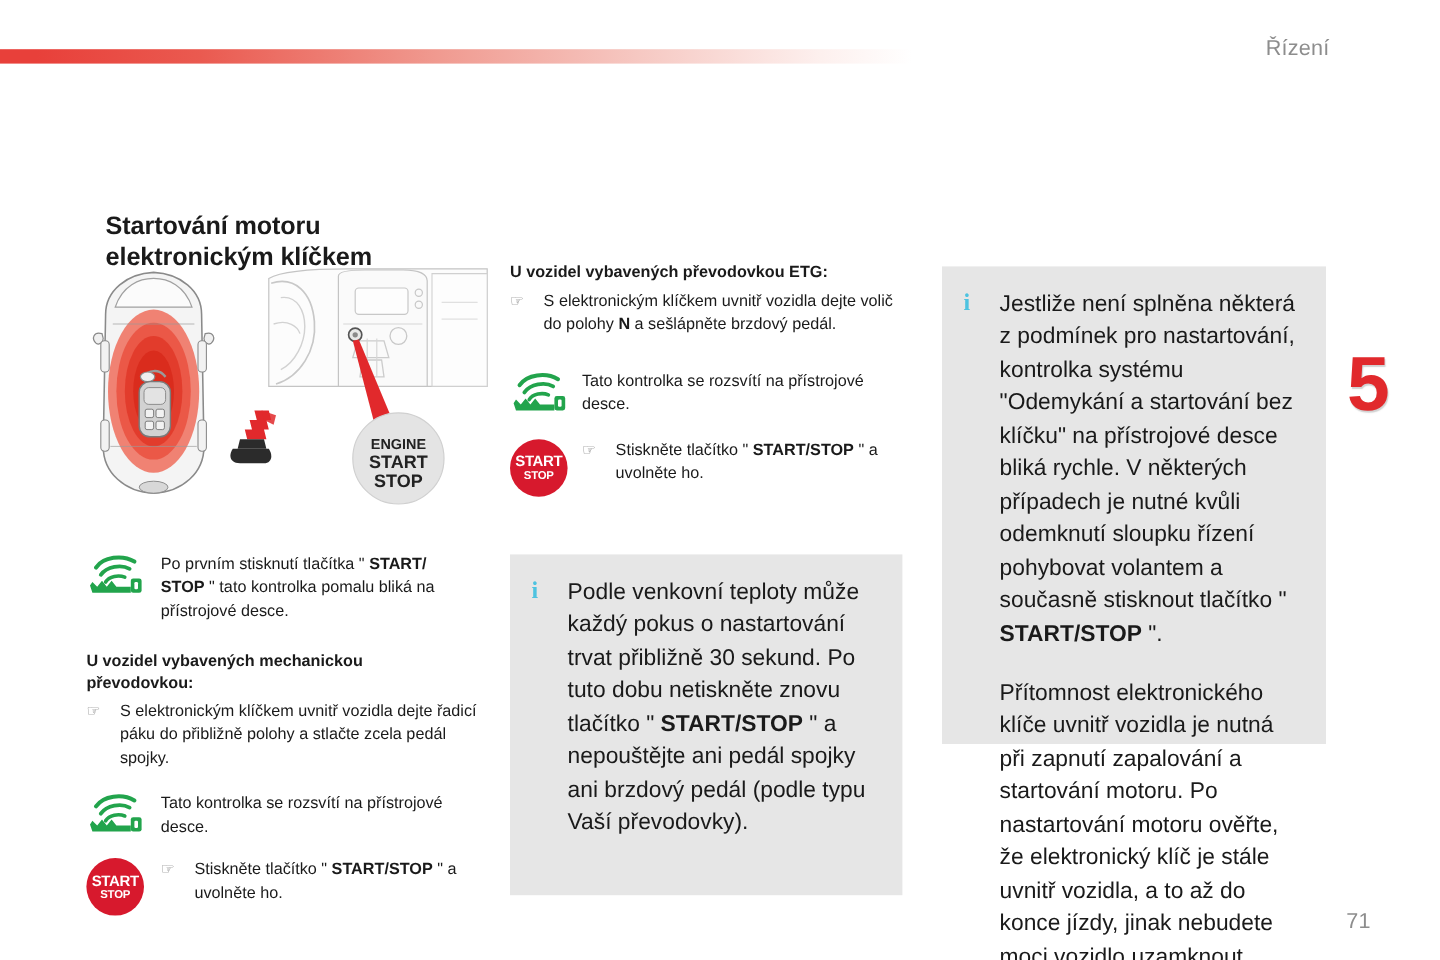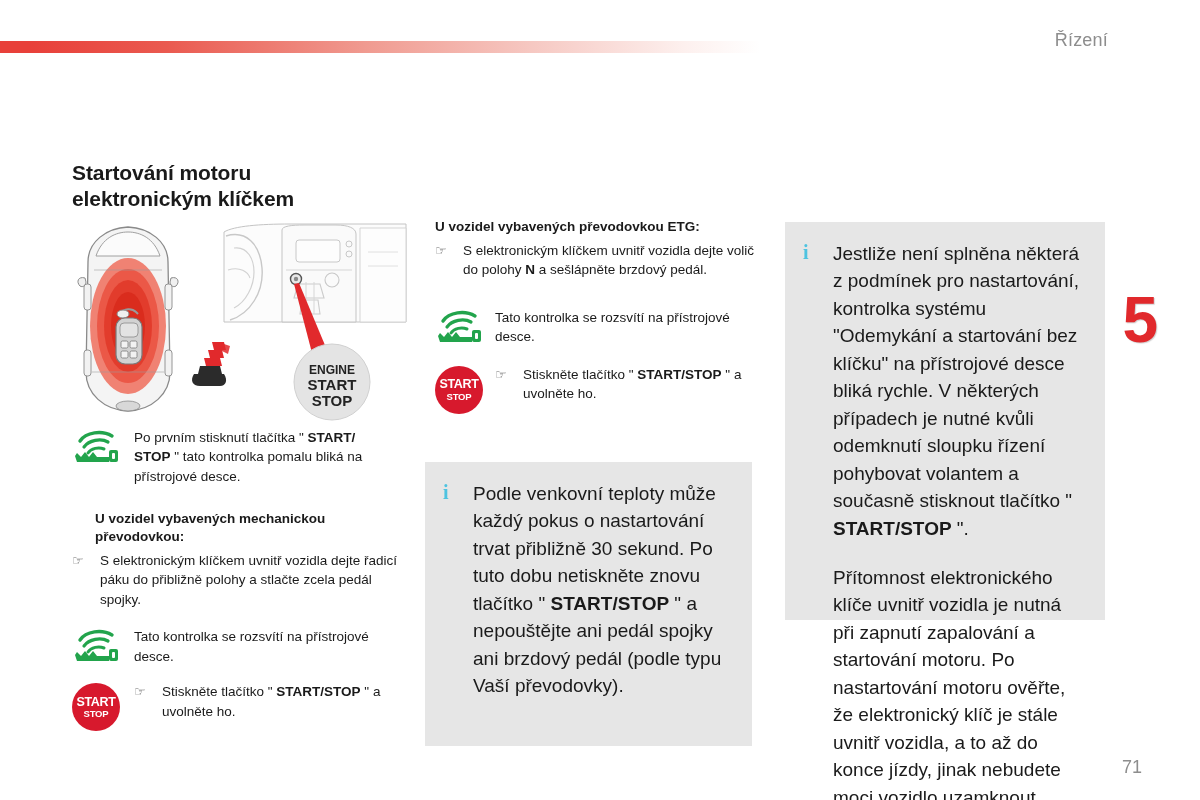--- a/index.html
+++ b/index.html
@@ -44,24 +44,24 @@
 
   .page-number {
     position: absolute;
     right: 58px; bottom: 22px;
     font-size: 18px;
     color: #8d8d8d;
   }
 
   
   .col-left   { position: absolute; left: 72px;  top: 160px; width: 340px; }
-  .col-mid    { position: absolute; left: 435px; top: 218px; width: 330px; }
+  .col-mid    { position: absolute; left: 425px; top: 218px; width: 330px; }
 
   h1.title {
-    margin: 0;
+    margin: 16px;
     font-size: 21px;
     font-weight: bold;
     color: #1a1a1a;
     line-height: 1.23;
     letter-spacing: -.1px;
   }
 
   h2.subhead {
     margin: 0 0 2px 0;
     font-size: 13.5px;
@@ -243,21 +243,21 @@
           <rect x="40" y="24" width="3" height="6" rx="1" fill="#ffffff"></rect>
         </svg>
       </div>
       <div class="icon-text">
         <p class="body">
           <span>Po prvním stisknutí tlačítka " </span><span class="b">START/</span><br><span class="b">STOP</span><span> " tato kontrolka pomalu bliká na přístrojové desce.</span>
         </p>
       </div>
     </div>
 
-    <h2 class="subhead" style="margin-top:24px;margin-left:23px;">
+    <h2 class="subhead" style="margin-top:24px;">
       <span>U vozidel vybavených mechanickou</span><br>
       <span>převodovkou:</span>
     </h2>
 
     <div class="bullet-row" style="margin-top:5px;">
       <div class="bullet-hand">☞</div>
       <div class="bullet-text">
         <p class="body">S elektronickým klíčkem uvnitř vozidla dejte řadicí páku do přibližně polohy a stlačte zcela pedál spojky.</p>
       </div>
     </div>

